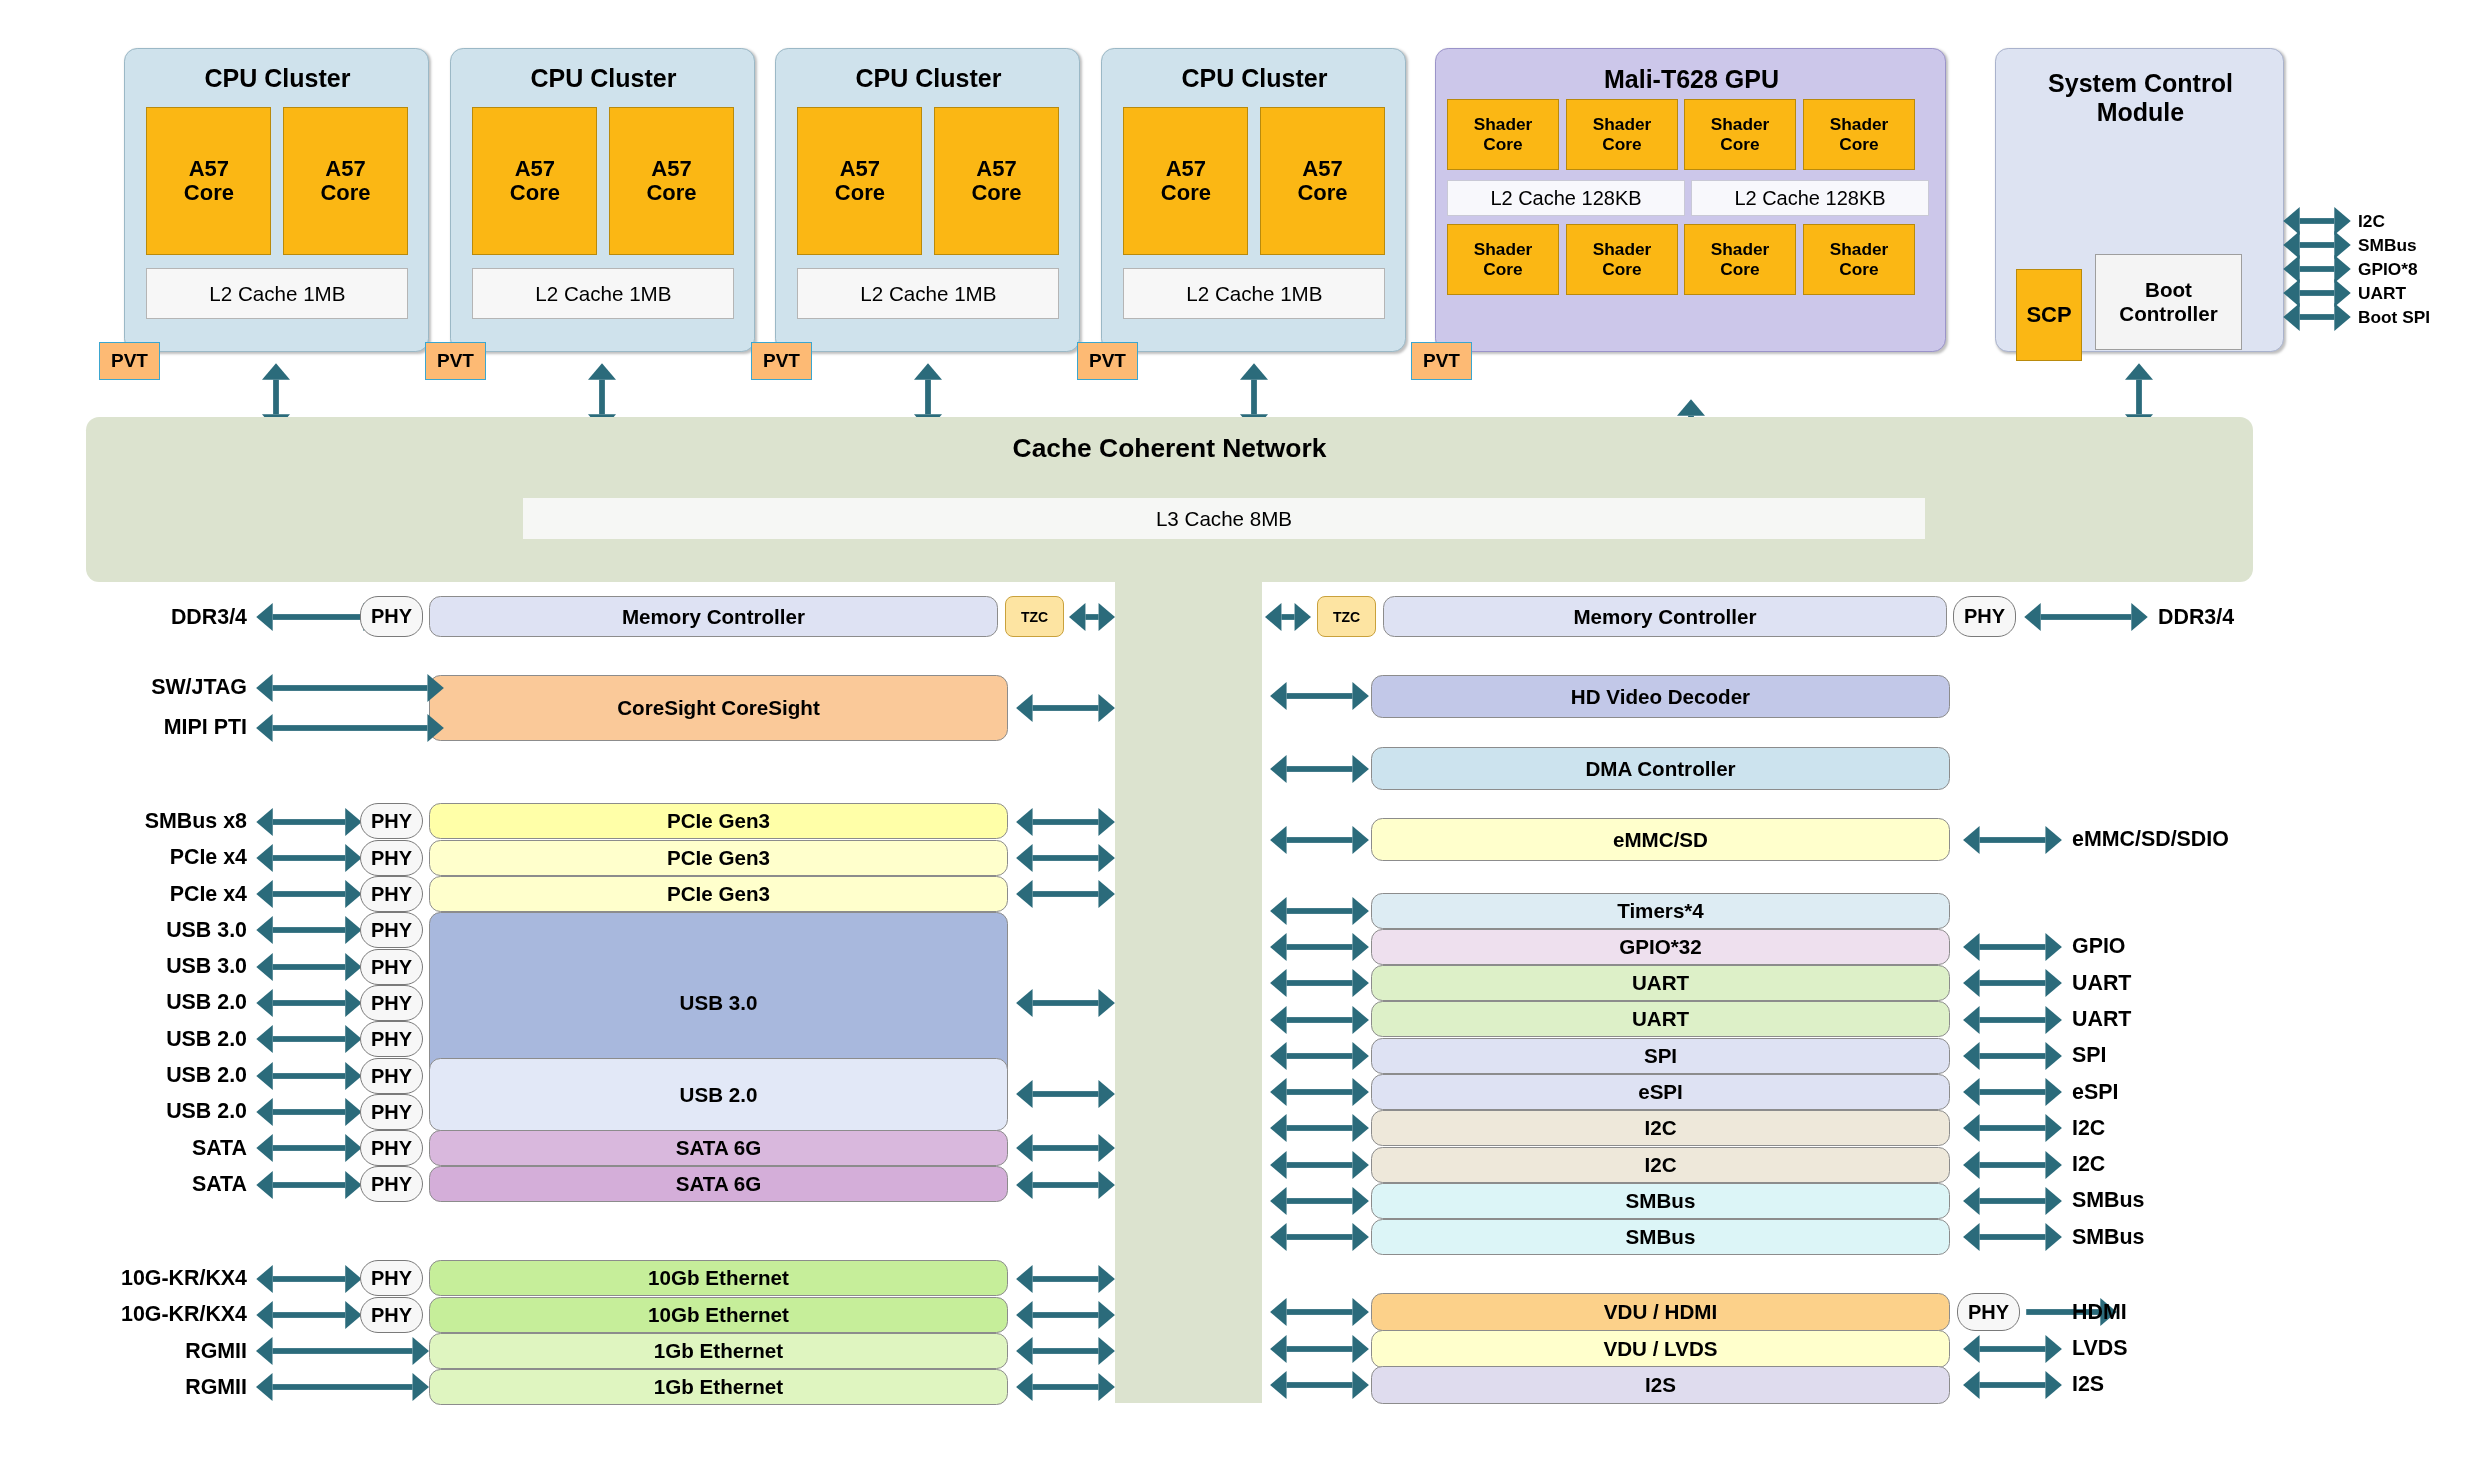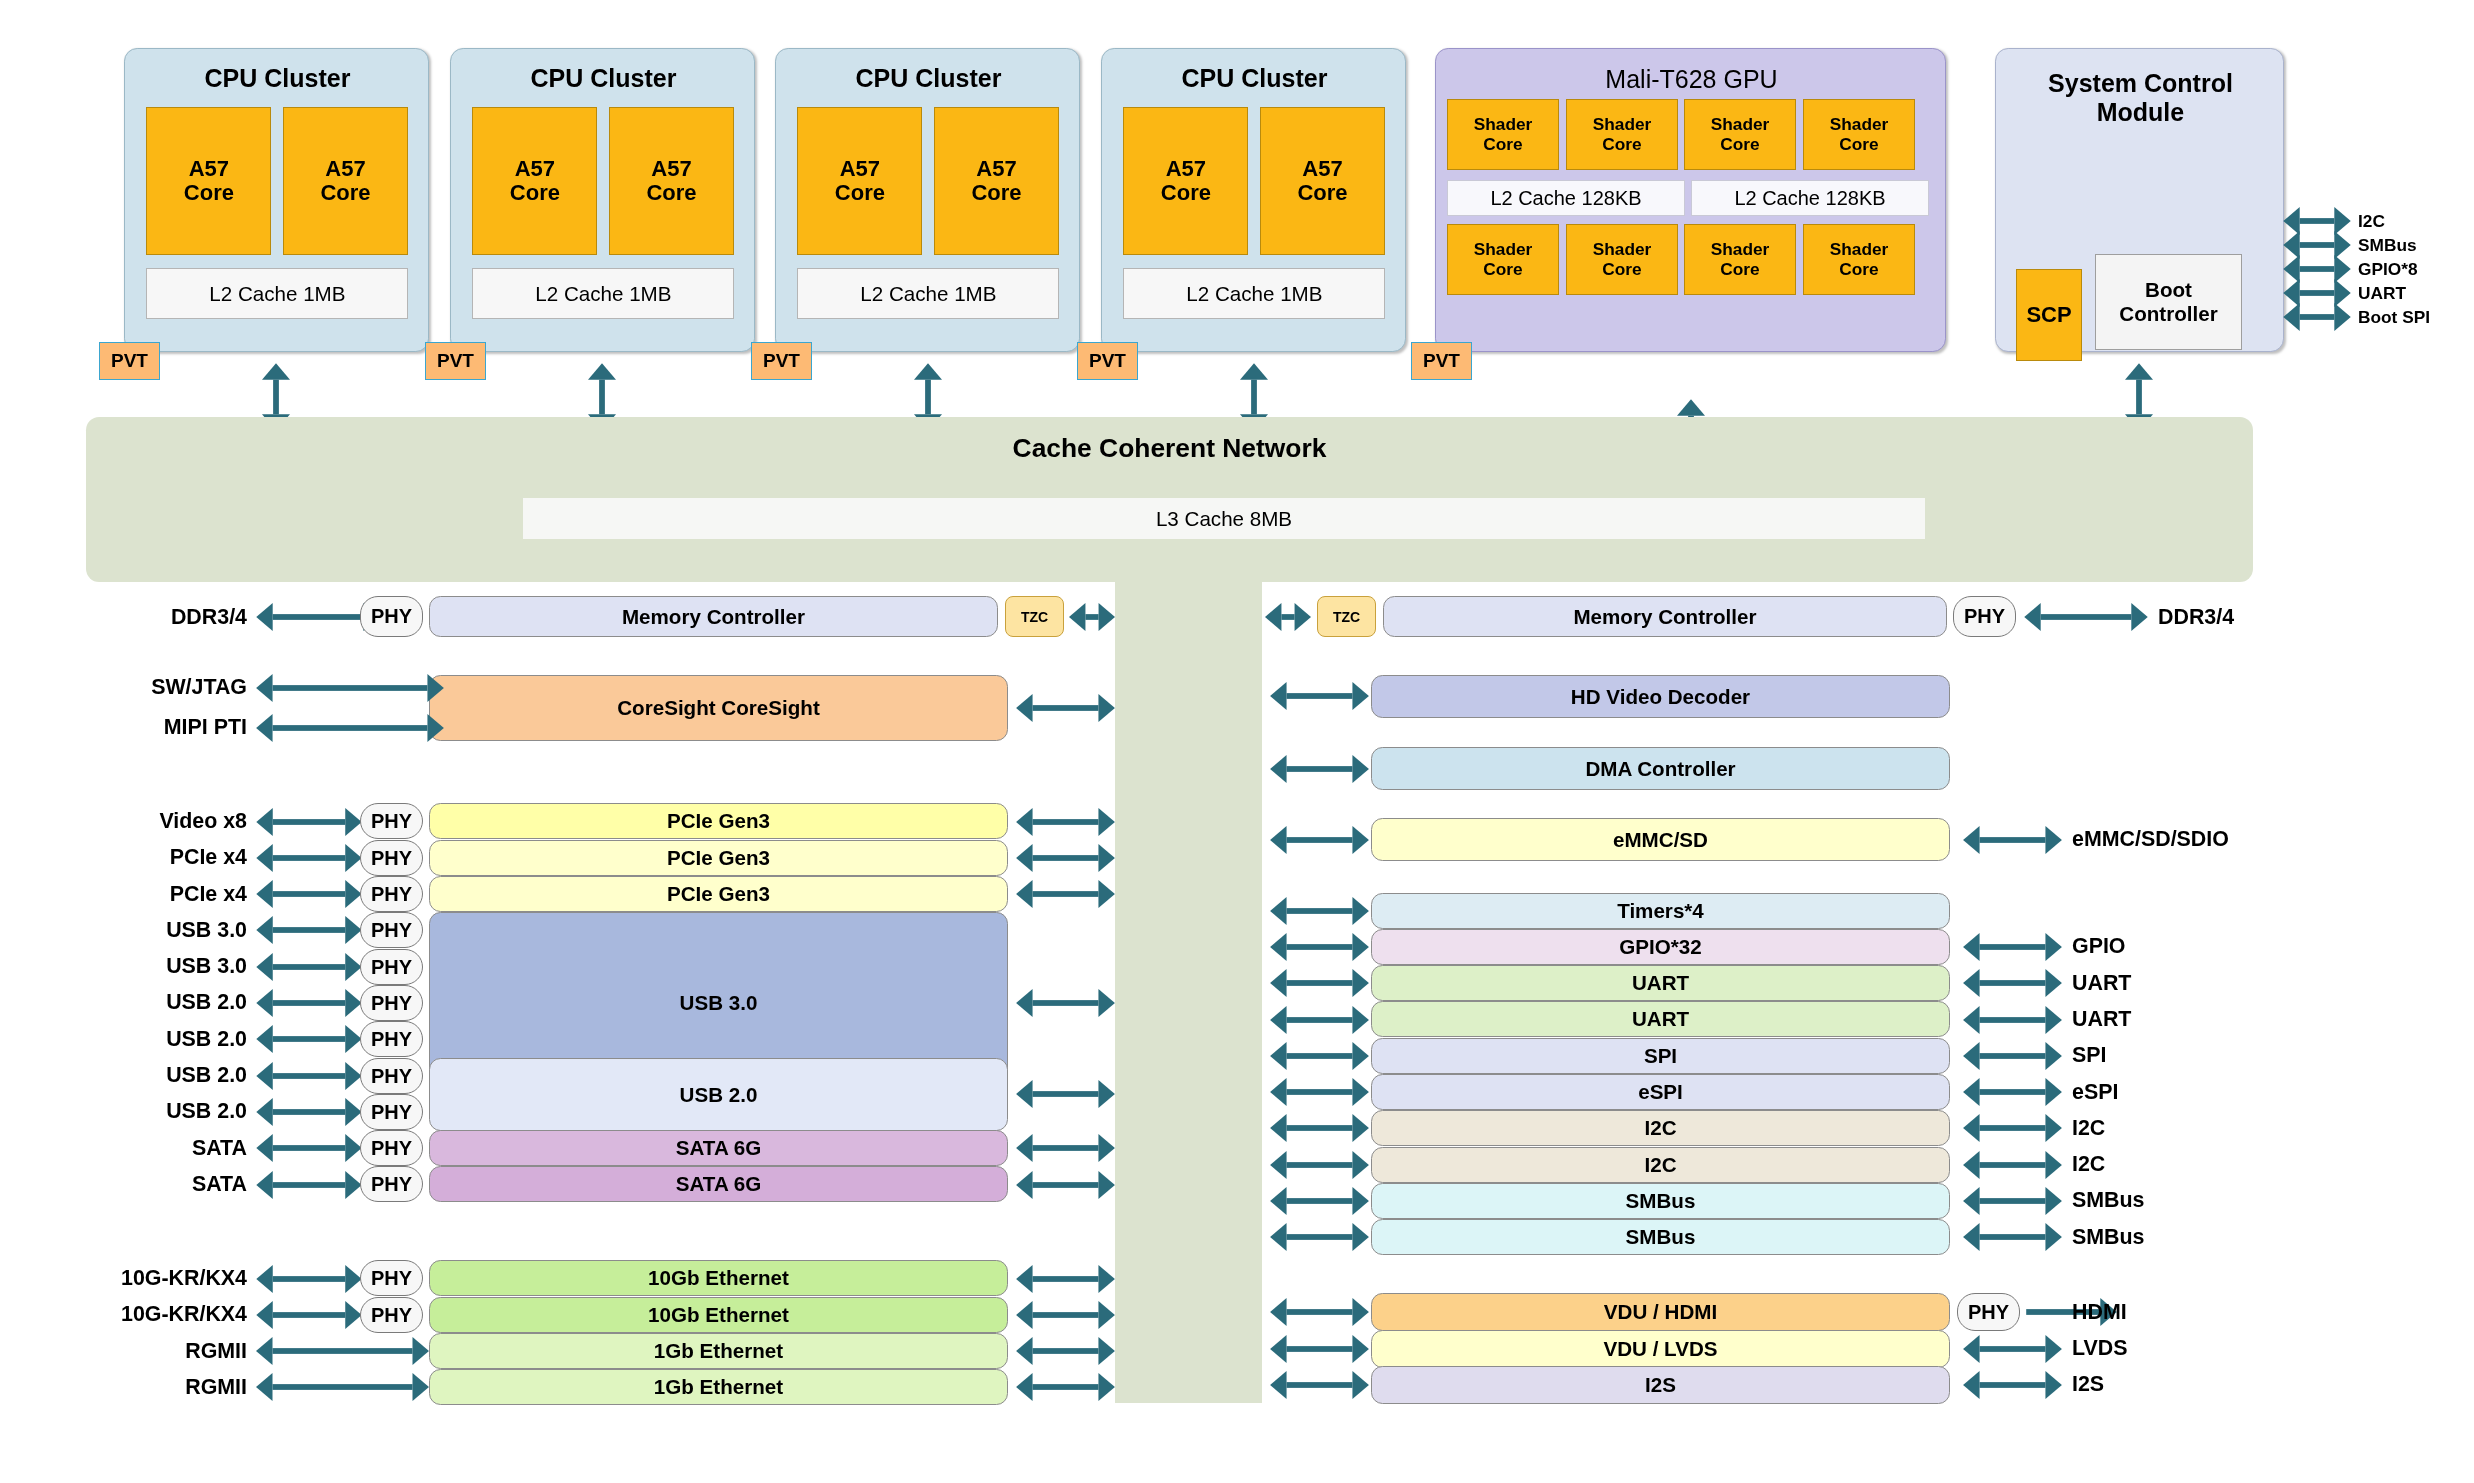--- a/index.html
+++ b/index.html
@@ -11,21 +11,21 @@
   
   .cluster{background:#cfe2ec;border:0.8px solid #9bb8c6;border-radius:13.2px;
            box-shadow:1.6px 1.6px 2.5px rgba(0,0,0,.25);}
   .cluster-title{font-weight:bold;font-size:25px;}
   .core{background:#fcb913;background:#FBB714;border:0.8px solid #b98a0c;}
   .core-lbl{font-weight:bold;font-size:22px;line-height:1.1;}
   .l2c{background:#f7f7f7;border:0.8px solid #b5b5b5;font-size:20.6px;}
 
   .gpu{background:#ccc7ea;border:0.8px solid #9a93c9;border-radius:13.2px;
        box-shadow:1.6px 1.6px 2.5px rgba(0,0,0,.25);}
-  .gpu-title{font-weight:normal;font-size:25px;}
+  .gpu-title{font-weight:bold;font-size:25px;}
   .shader{background:#FBB714;border:0.8px solid #b98a0c;font-weight:bold;
           font-size:17.3px;line-height:1.12;}
   .gl2{background:#f8f8fc;border:0.8px solid #c9c9d6;font-size:20px;}
 
   .scm{background:#dde3f2;border:0.8px solid #a9b2cc;border-radius:13.2px;
        box-shadow:1.6px 1.6px 2.5px rgba(0,0,0,.25);}
   .scm-title{font-weight:bold;font-size:25px;line-height:1.15;}
   .scp{background:#FBB714;border:0.8px solid #b98a0c;font-weight:bold;font-size:22px;}
   .bootc{background:#f4f4f4;border:0.8px solid #9e9e9e;font-weight:bold;
          font-size:20.6px;line-height:1.15;}
@@ -296,21 +296,21 @@
         <polygon points="228,17 208,0 208,34" fill="#2b6b7b"></polygon>
       </svg>
     </div>
     <div class="ar" style="left:1016px;top:694px;">
             <svg width="99" height="28" viewBox="0 0 120 34">
         <rect x="20" y="13.5" width="80" height="7" fill="#2b6b7b"></rect>
         <polygon points="0,17 20,0 20,34" fill="#2b6b7b"></polygon>
         <polygon points="120,17 100,0 100,34" fill="#2b6b7b"></polygon>
       </svg>
     </div>
-    <div class="abs ctr sig l" style="left:49px;top:806px;width:198px;height:31px;">Video x8</div>
+    <div class="abs ctr sig l" style="left:49px;top:806px;width:198px;height:31px;">SMBus x8</div>
     <div class="ar" style="left:256px;top:808px;">
             <svg width="106" height="28" viewBox="0 0 128 34">
         <rect x="20" y="13.5" width="88" height="7" fill="#2b6b7b"></rect>
         <polygon points="0,17 20,0 20,34" fill="#2b6b7b"></polygon>
         <polygon points="128,17 108,0 108,34" fill="#2b6b7b"></polygon>
       </svg>
     </div>
     <div class="abs ctr phy" style="left:360px;top:803px;width:63px;height:36px;">PHY</div>
     <div class="abs ctr sig l" style="left:49px;top:842px;width:198px;height:31px;">PCIe x4</div>
     <div class="ar" style="left:256px;top:844px;">

